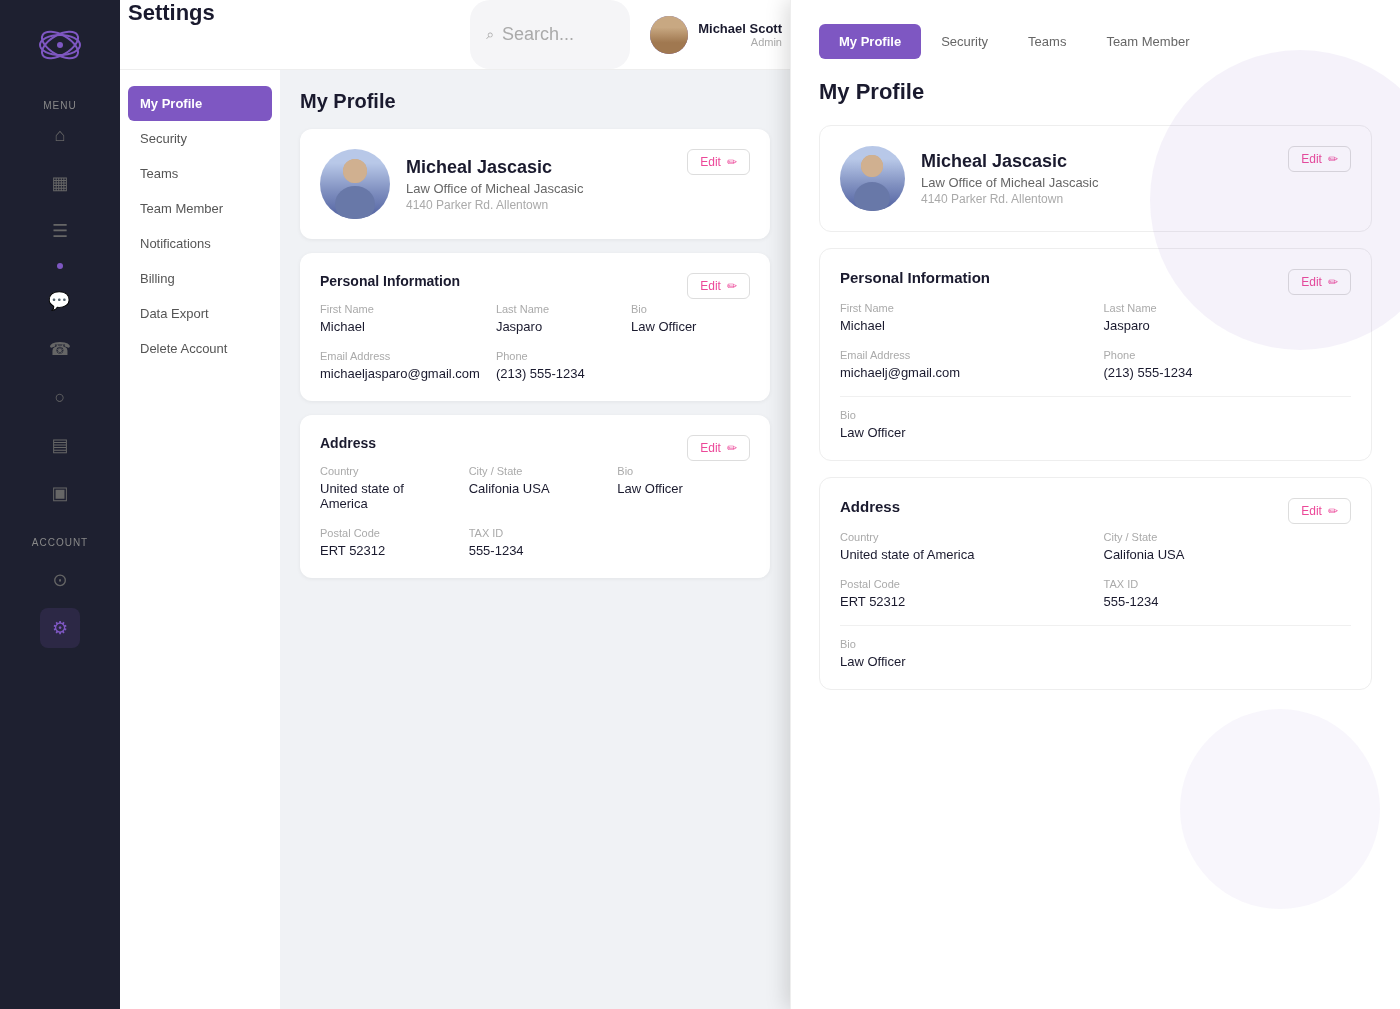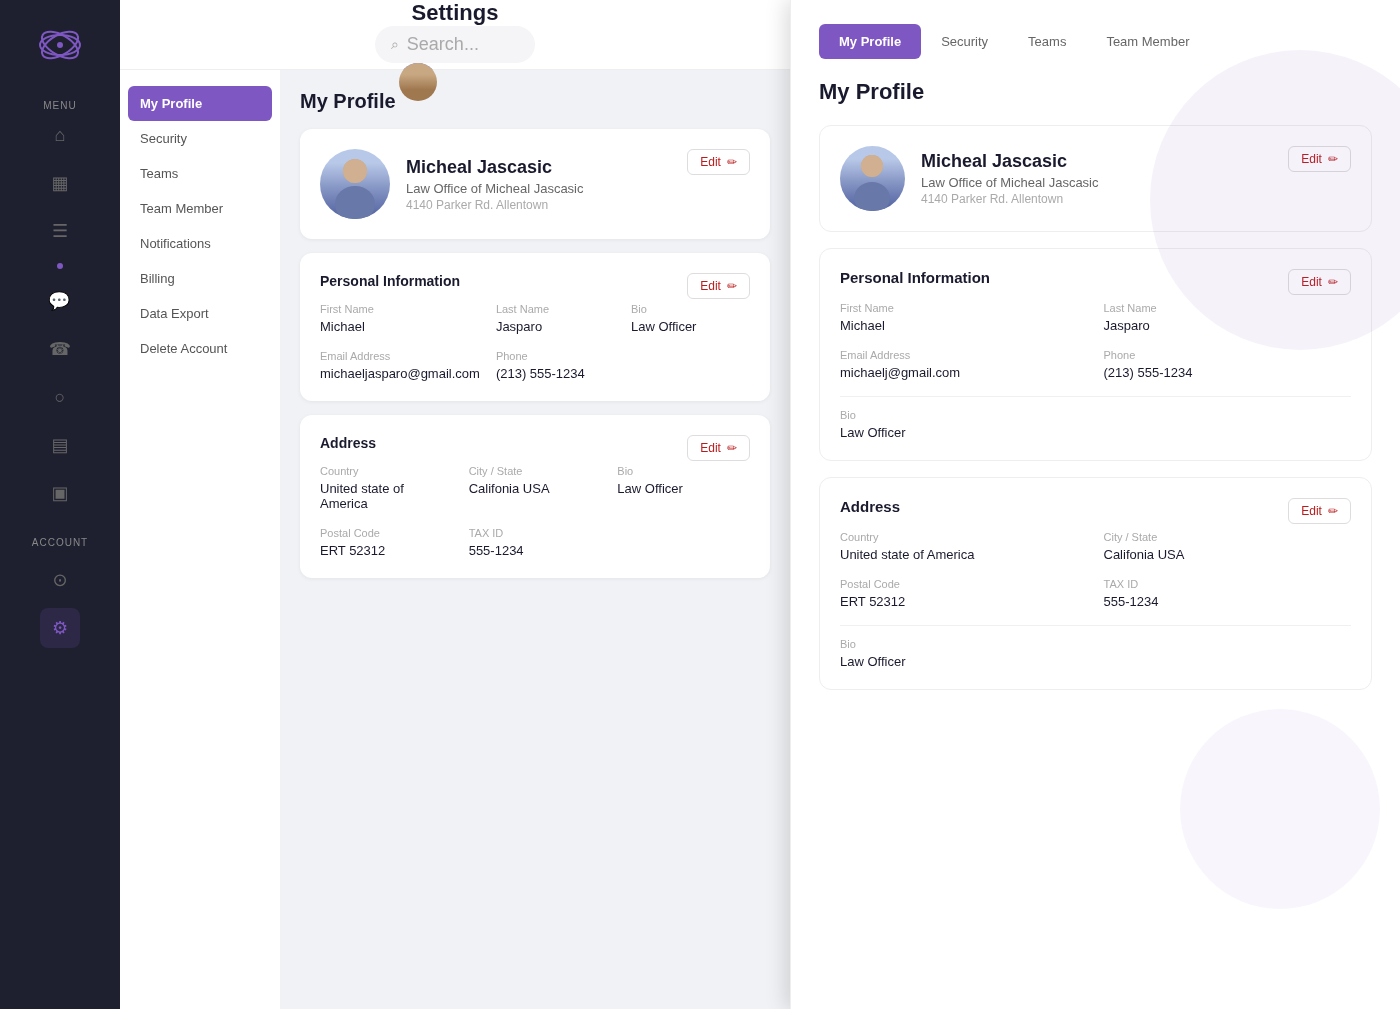--- a/index.html
+++ b/index.html
@@ -109,24 +109,22 @@
       background: #f0f2f5;
       display: flex;
       flex-direction: column;
     }
 
     
     .topbar {
       background: white;
       height: 70px;
       display: flex;
-      align-items: center;
-      padding: 0 24px;
+      padding: 0 8px;
       border-bottom: 1px solid #eee;
-      flex-direction: column;
     }
 
     .app-title {
       font-size: 22px;
       font-weight: 700;
       color: #1a1a2e;
       flex: 1;
     }
 
     .search-bar {
@@ -296,21 +294,21 @@
 
     .edit-btn {
       display: flex;
       align-items: center;
       gap: 6px;
       border: 1px solid #ddd;
       background: white;
       border-radius: 6px;
       padding: 5px 12px;
       font-size: 12px;
-      color: #b91c1c;
+      color: #ec4899;
       cursor: pointer;
     }
 
     .section-title {
       font-size: 14px;
       font-weight: 600;
       color: #1a1a2e;
       margin-bottom: 14px;
     }
 

